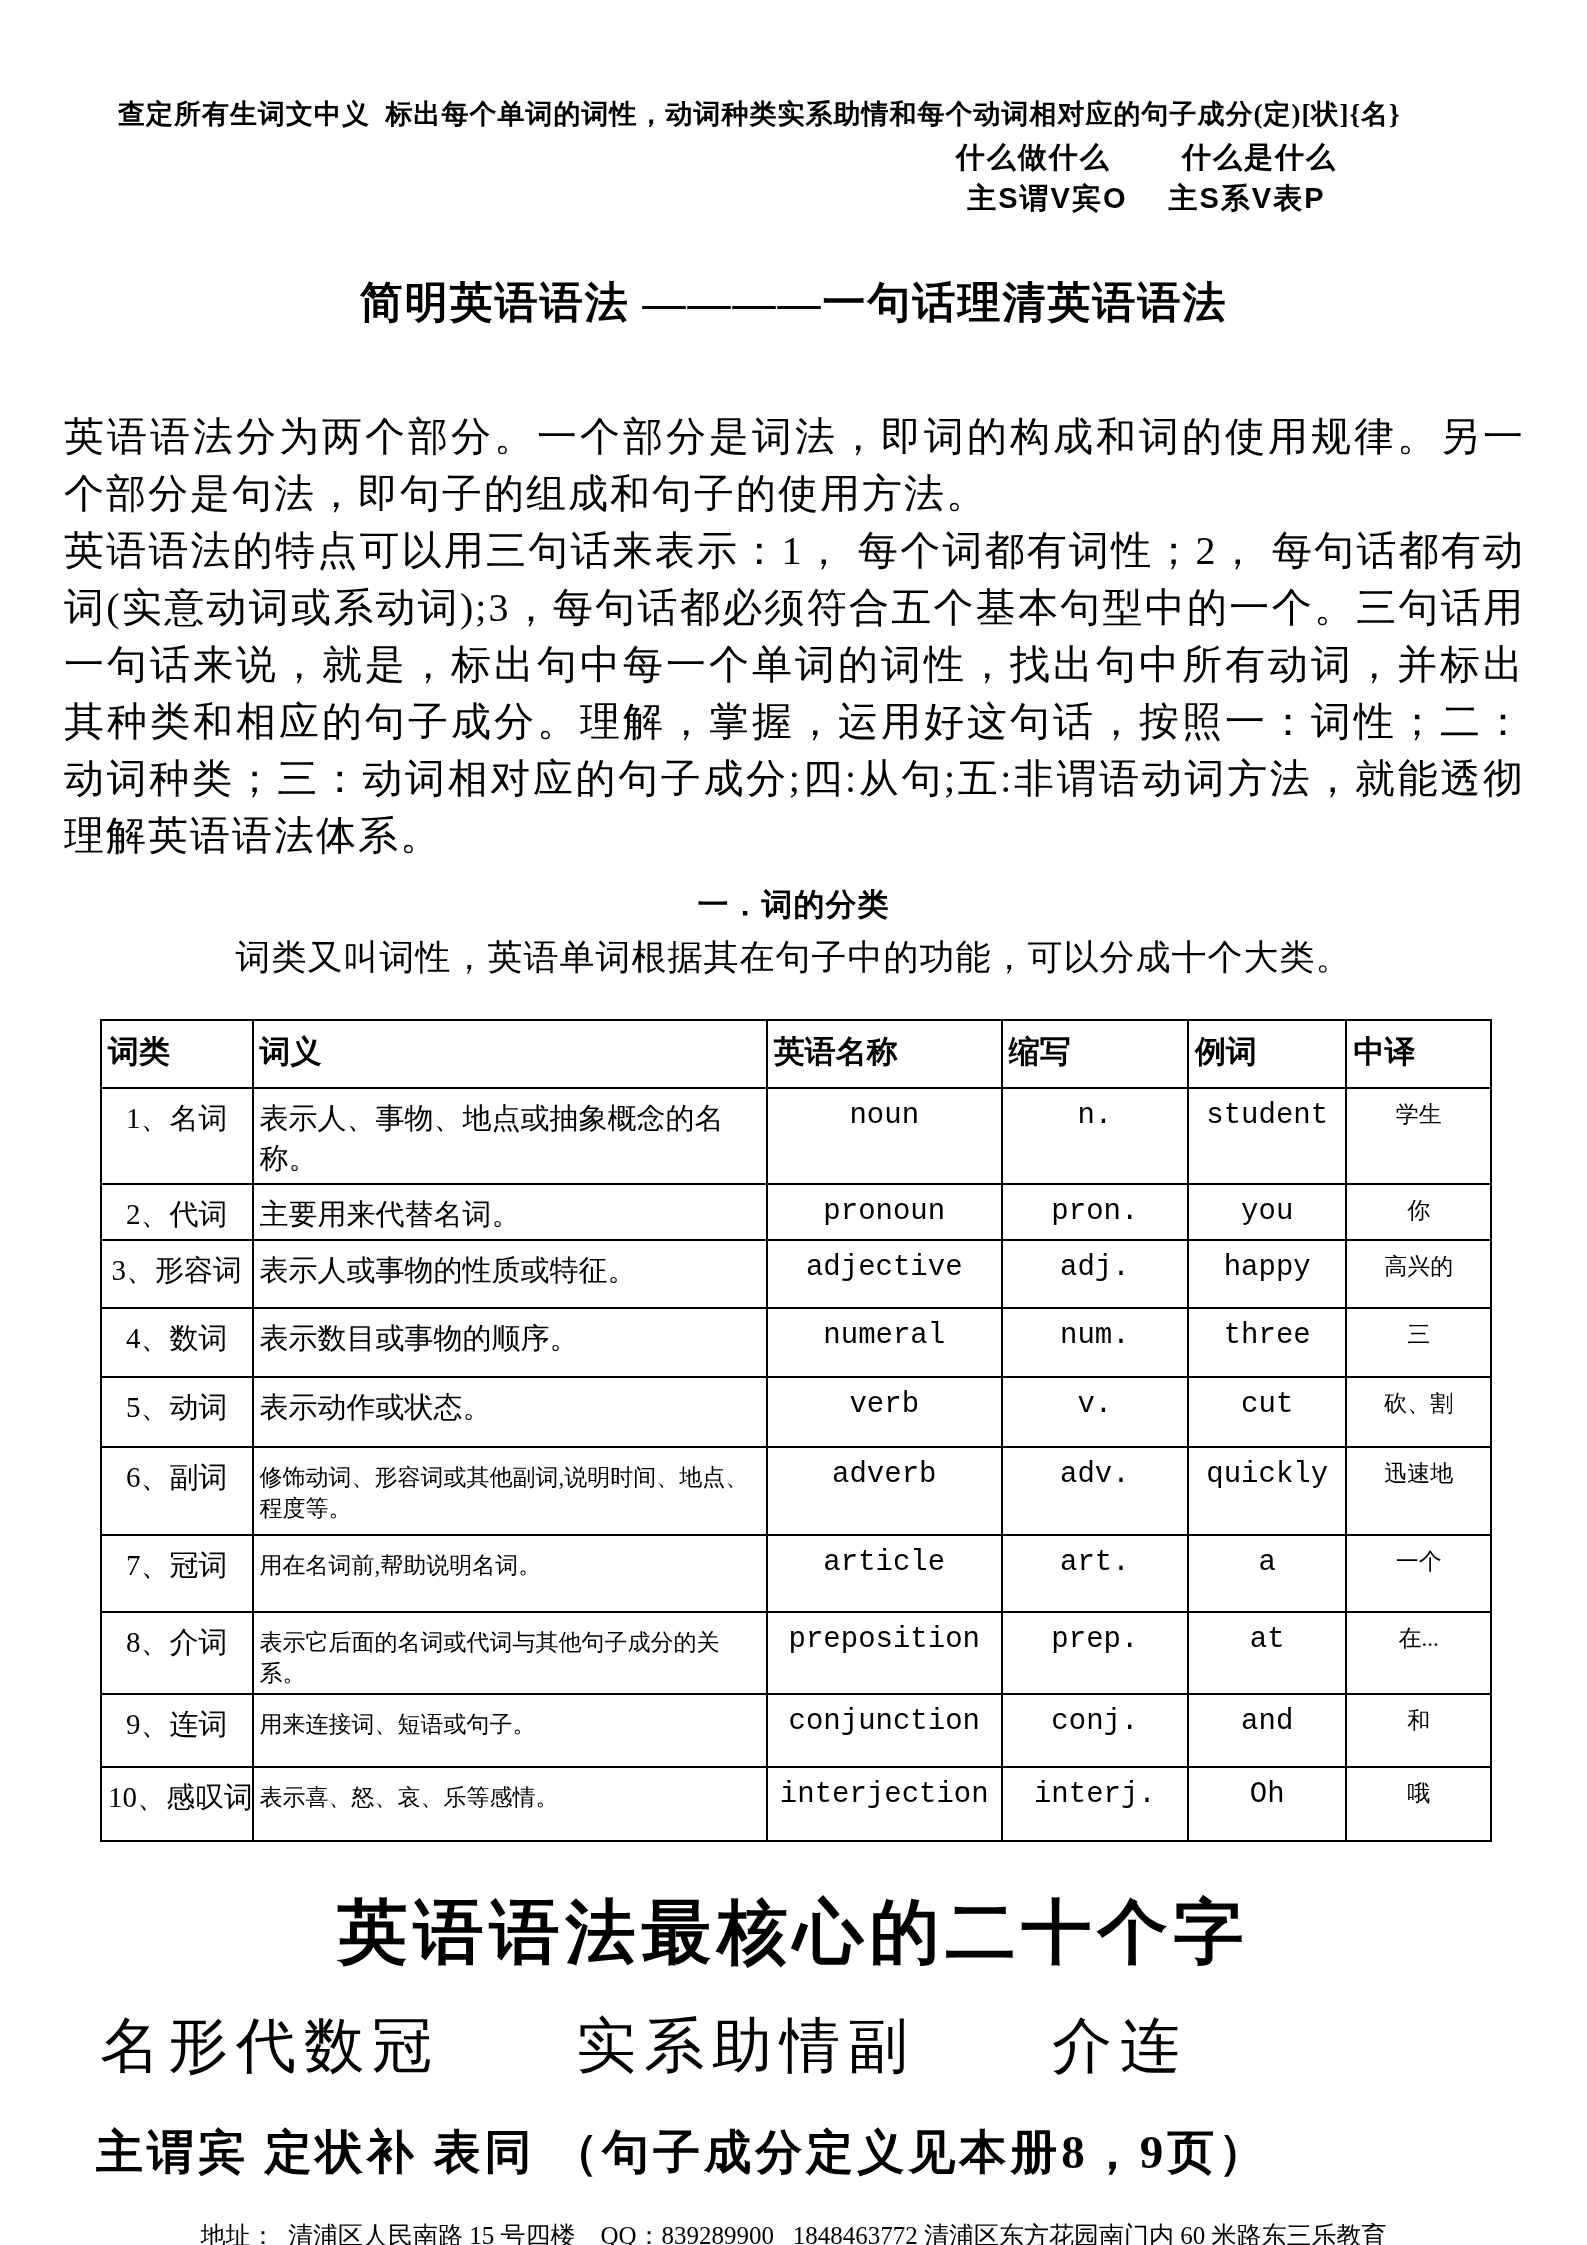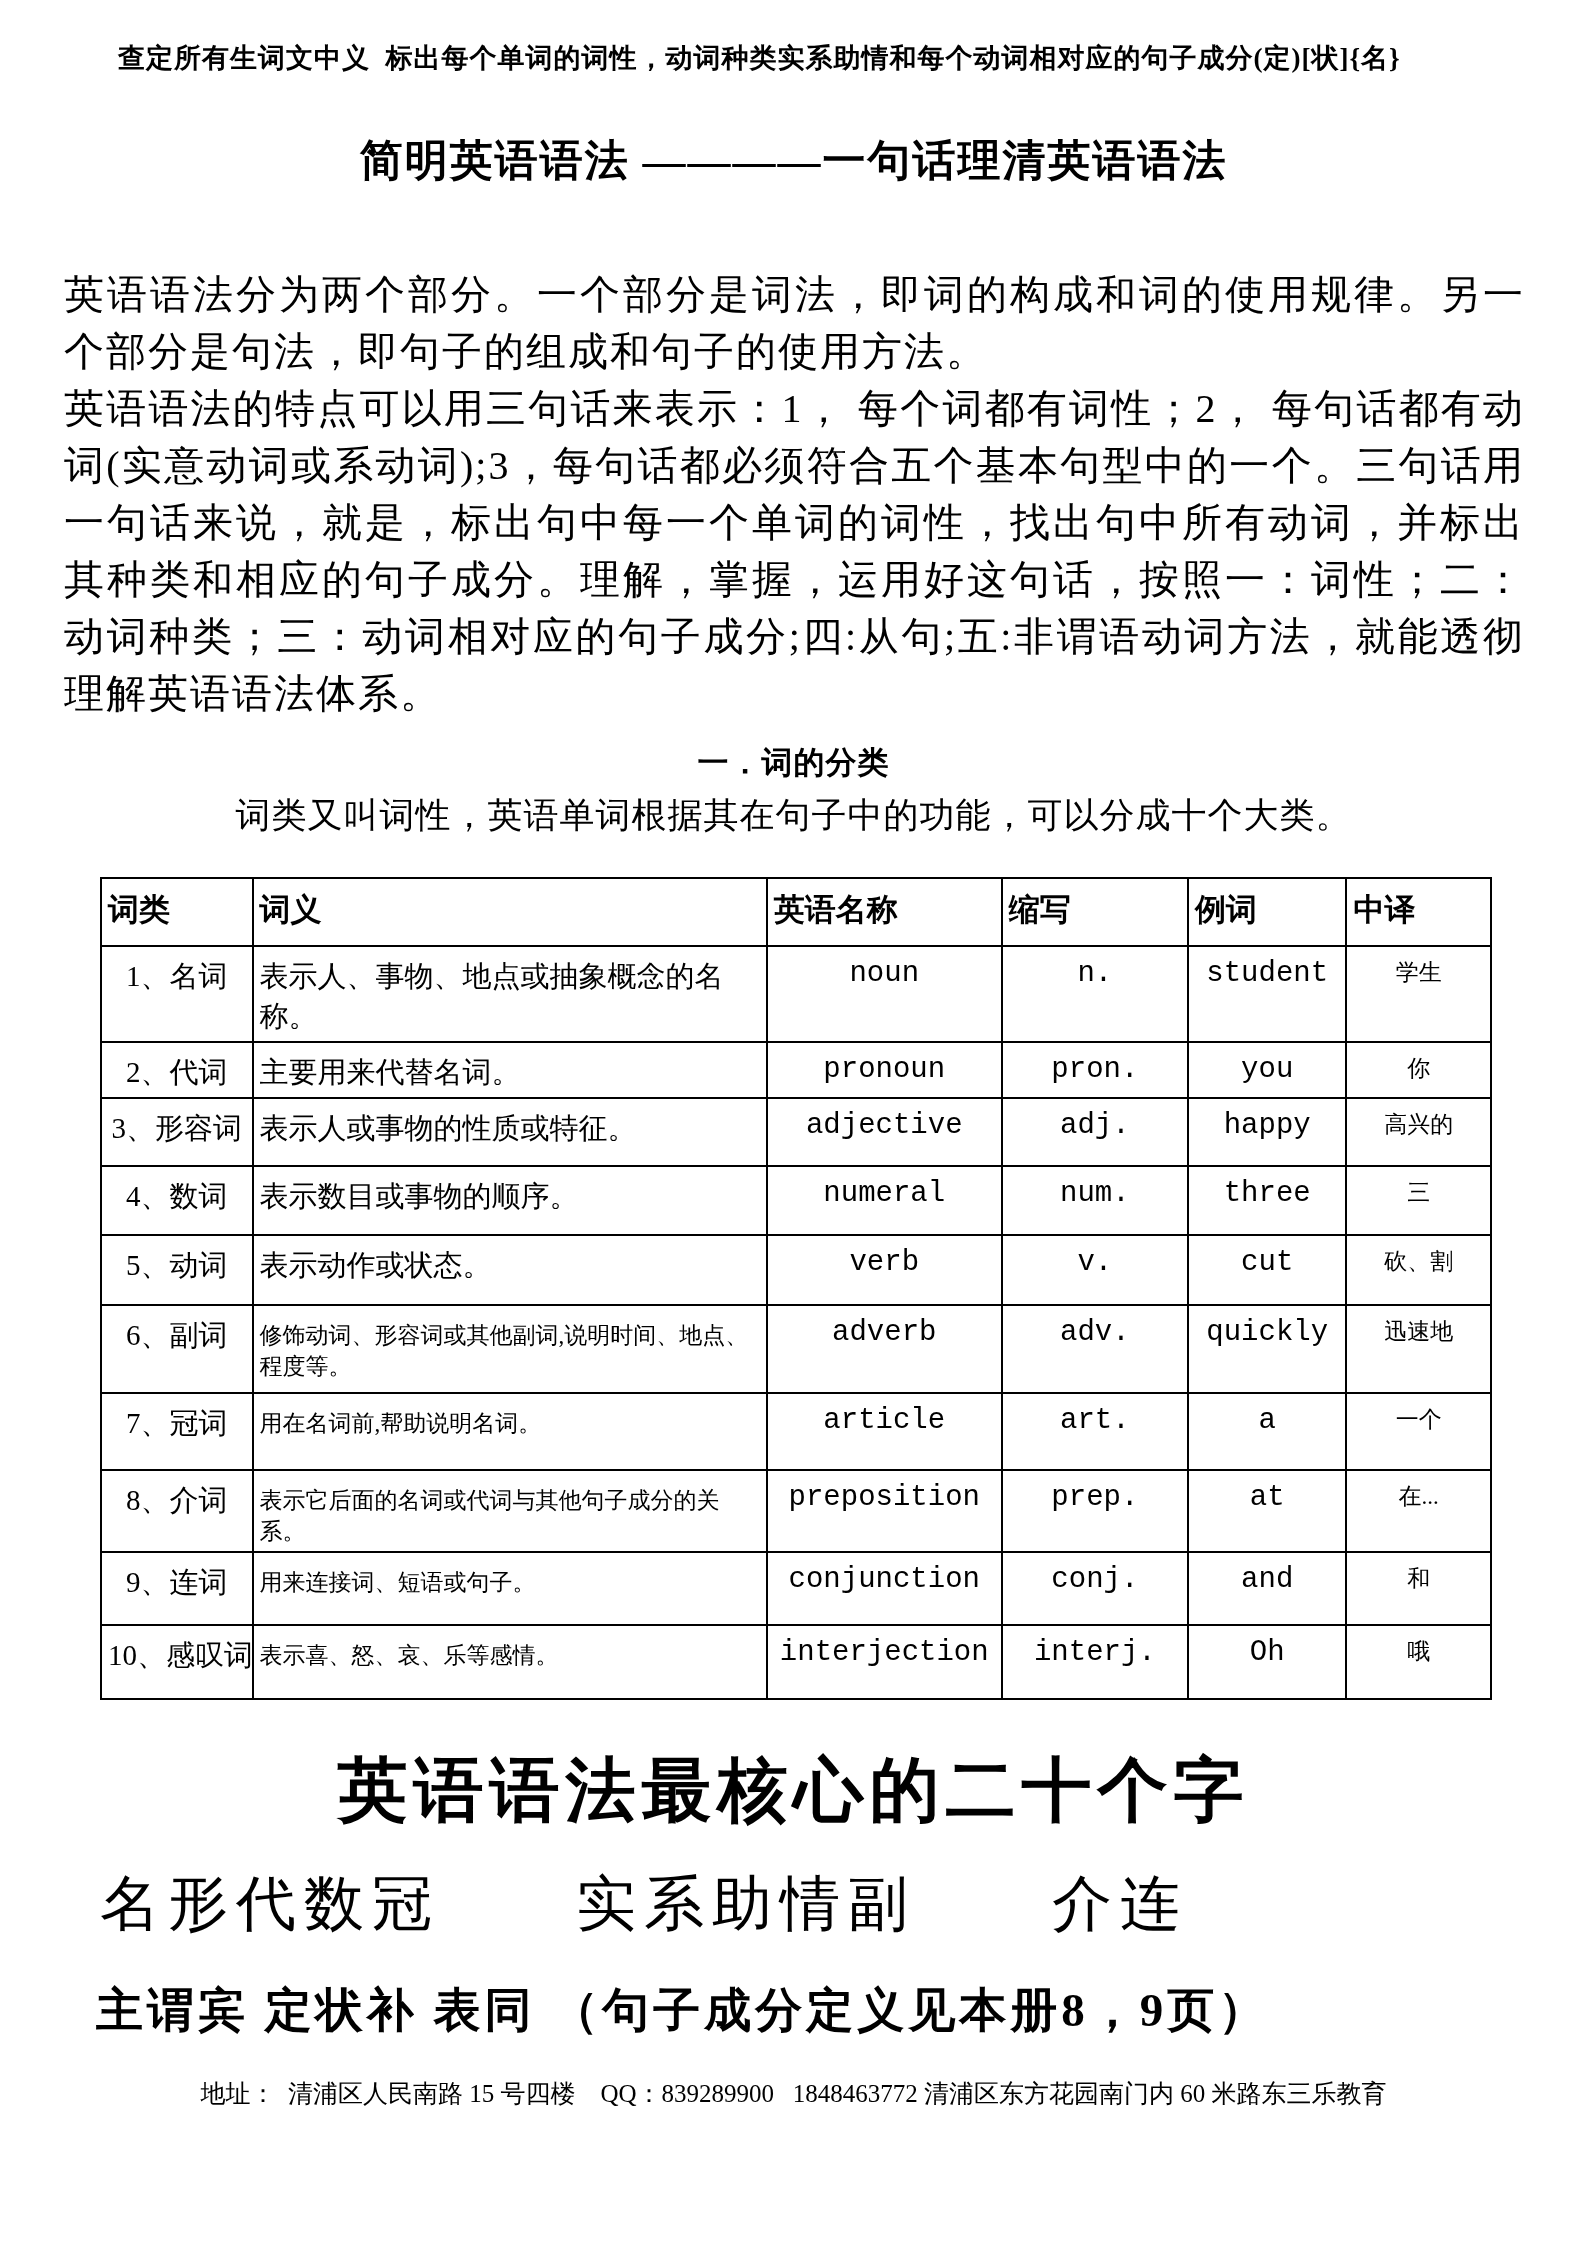--- a/index.html
+++ b/index.html
@@ -2,21 +2,21 @@
 <html><head>
 <meta charset="utf-8">
 <style>
   html,body{margin:0;padding:0;background:#ffffff;}
   body{width:1587px;height:2245px;color:#000;font-family:"Liberation Serif","DejaVu Serif",serif;}
   .page{position:relative;width:1587px;height:2245px;overflow:hidden;background:#fff;}
 
   .prewrap{white-space:pre-wrap;}
 
   
-  .hw-notes{padding:40px 60px 0 118px;font-weight:700;}
+  .hw-notes{padding:96px 60px 0 118px;font-weight:700;}
   .hw-line1{font-size:27px;line-height:36px;letter-spacing:1px;}
   .hw-right{width:fit-content;margin-left:auto;margin-right:190px;text-align:center;margin-top:4px;}
   .hw-line2{font-size:29px;line-height:42px;letter-spacing:2px;}
   .hw-line3{font-size:29px;line-height:40px;letter-spacing:2px;font-family:"Liberation Sans","DejaVu Sans",sans-serif;font-weight:700;}
 
   .doc-title{margin-top:56px;text-align:center;font-size:43px;font-weight:700;letter-spacing:2px;}
 
   .body-text{margin:76px 62px 0 64px;}
   .body-text p{margin:0;font-size:40px;line-height:57px;text-align:justify;letter-spacing:2px;}
 
@@ -55,20 +55,24 @@
 
   .footer{margin-top:34px;text-align:center;font-size:25px;line-height:36px;}
 </style>
 </head>
 <body>
 
 <div class="page">
 
   <div class="hw-notes">
     <div class="hw-line1 prewrap">查定所有生词文中义  标出每个单词的词性，动词种类实系助情和每个动词相对应的句子成分(定)[状]{名}</div>
+    <div class="hw-right">
+      <div class="hw-line2 prewrap">什么做什么　　 什么是什么</div>
+      <div class="hw-line3 prewrap">主S谓V宾O　 主S系V表P</div>
+    </div>
   </div>
 
   <h1 class="doc-title">简明英语语法 ————一句话理清英语语法</h1>
 
   <div class="body-text">
     <p class="prewrap">英语语法分为两个部分。一个部分是词法，即词的构成和词的使用规律。另一个部分是句法，即句子的组成和句子的使用方法。</p>
     <p class="prewrap">英语语法的特点可以用三句话来表示：1， 每个词都有词性；2， 每句话都有动词(实意动词或系动词);3，每句话都必须符合五个基本句型中的一个。三句话用一句话来说，就是，标出句中每一个单词的词性，找出句中所有动词，并标出其种类和相应的句子成分。理解，掌握，运用好这句话，按照一：词性；二：动词种类；三：动词相对应的句子成分;四:从句;五:非谓语动词方法，就能透彻理解英语语法体系。</p>
   </div>
 
   <div class="section-heading">一．词的分类</div>

